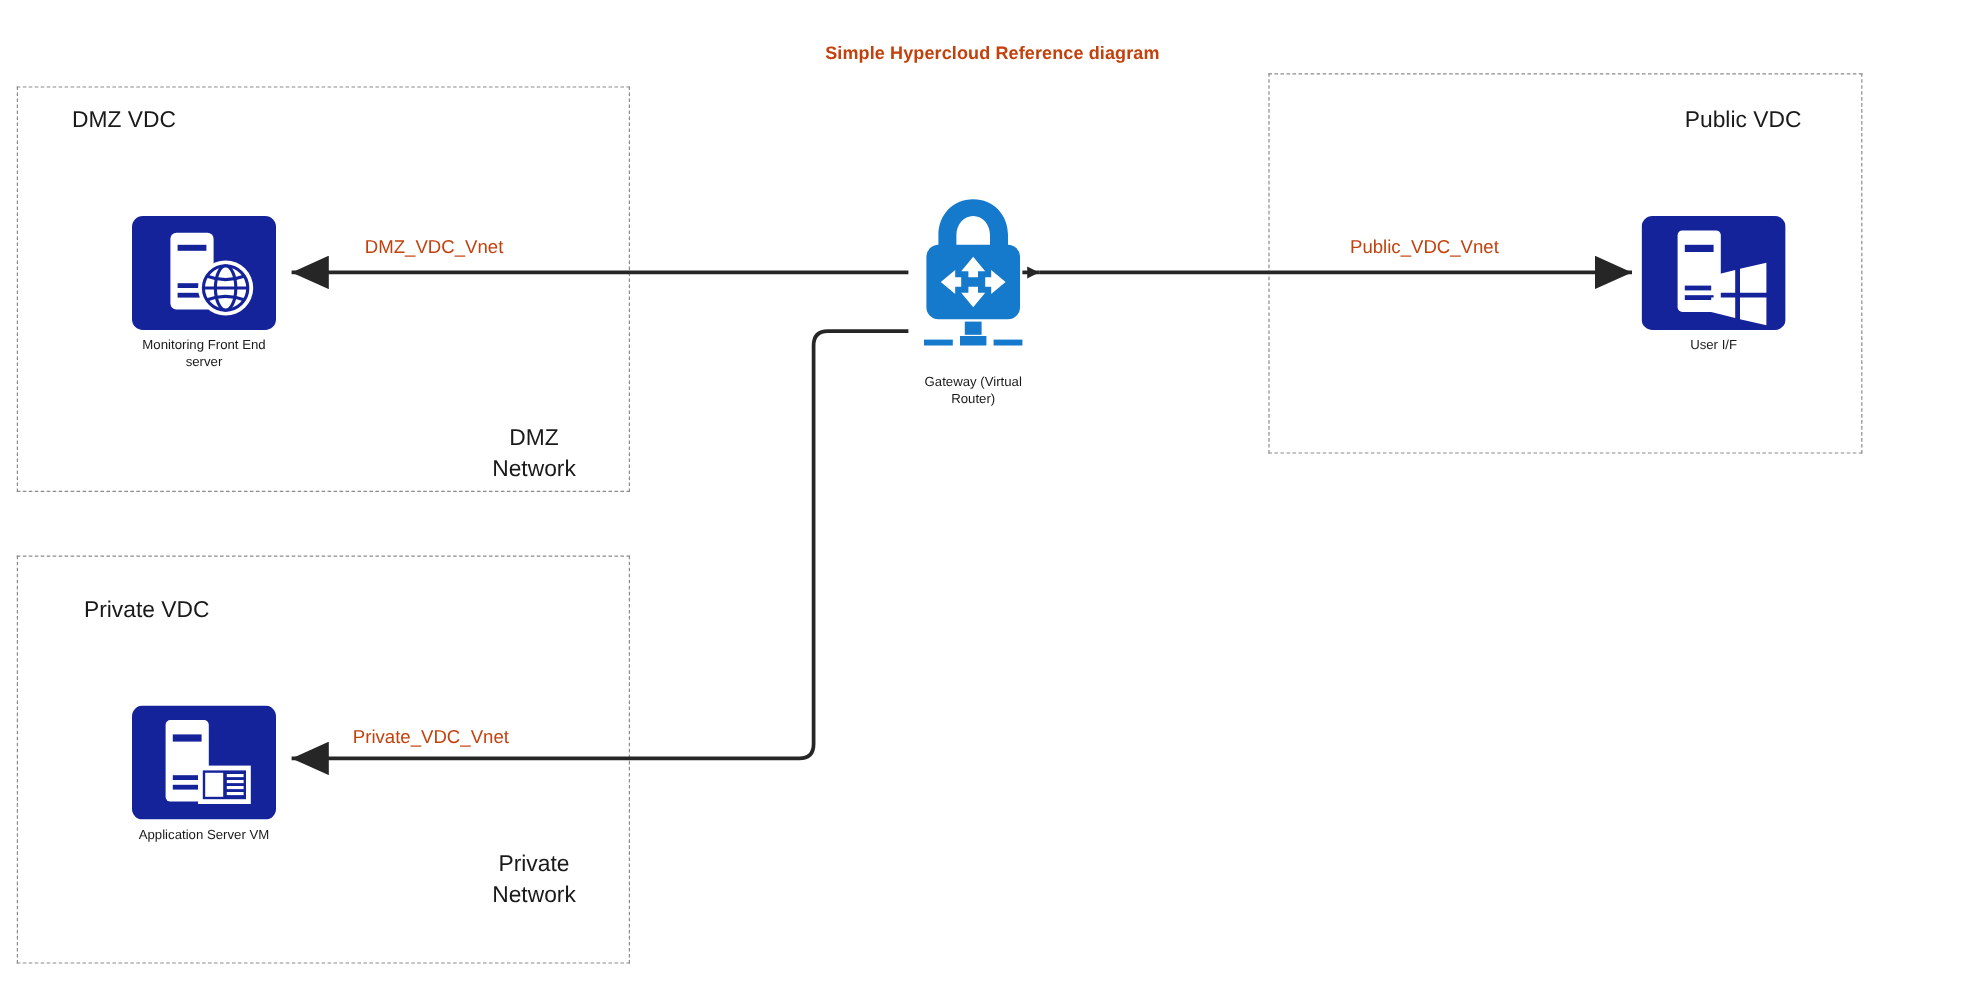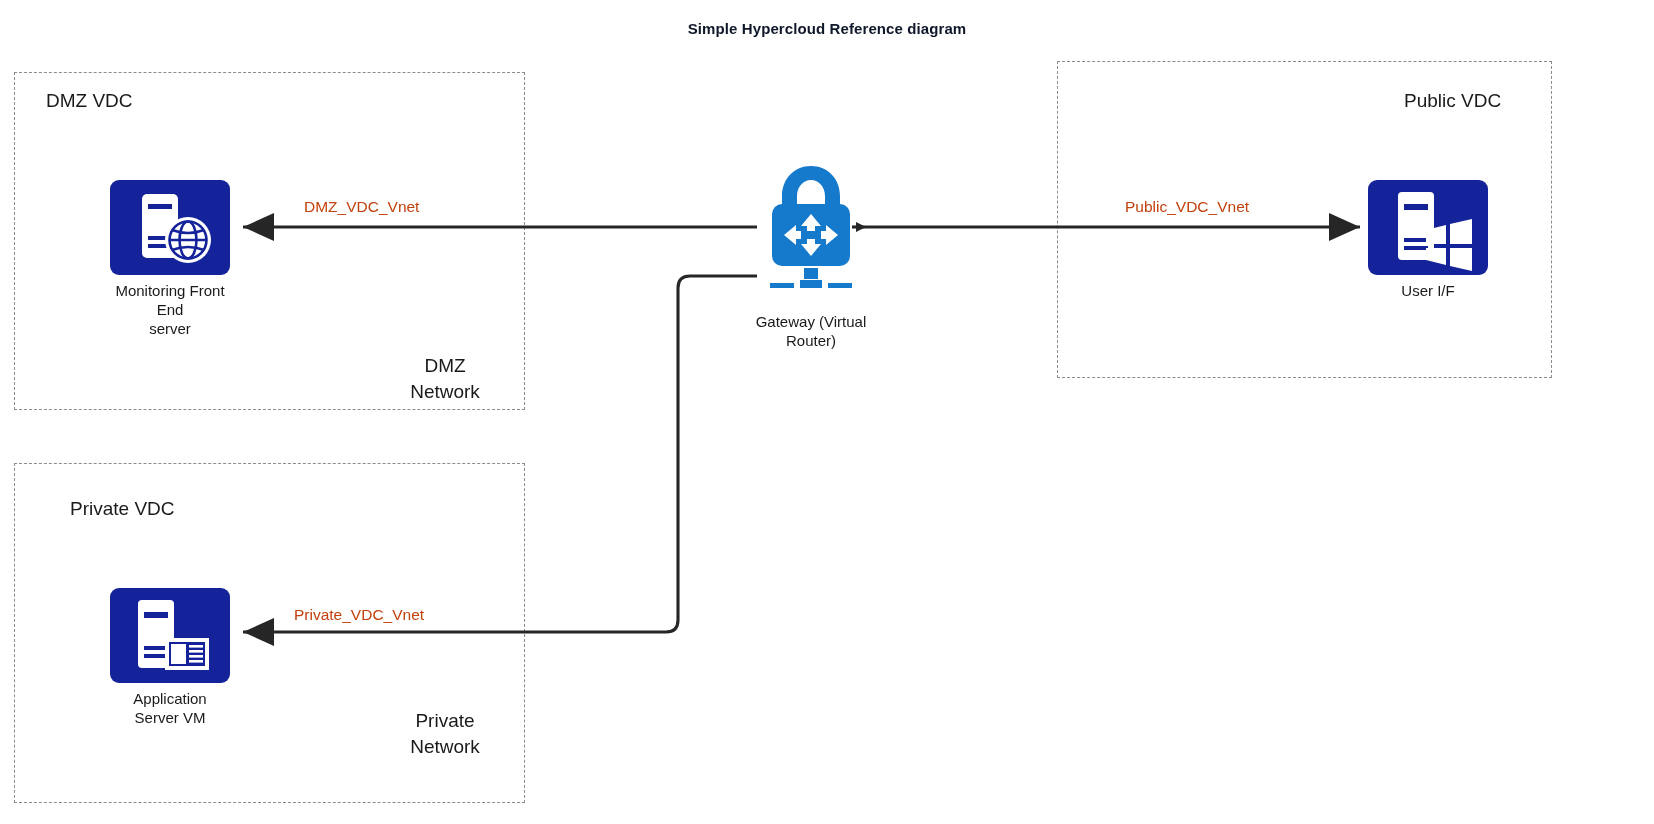--- a/index.html
+++ b/index.html
@@ -16,26 +16,26 @@
     width: 1654px;
     height: 824px;
     background: #ffffff;
     overflow: hidden;
   }
 
   
   .diagram-title {
     position: absolute;
     left: 0;
-    top: 20px;
+    top: 36px;
     width: 1654px;
     text-align: center;
     font-size: 15px;
     font-weight: bold;
-    color: #0f172a;
+    color: #c2410c;
     letter-spacing: 0.1px;
   }
 
   
   .vdc-box {
     position: absolute;
     border: 1.6px dashed #8c8c8c;
     box-sizing: border-box;
     background: transparent;
   }
@@ -60,21 +60,21 @@
     width: 120px;
     text-align: center;
   }
   .node-icon {
     width: 120px;
     height: 95px;
     display: block;
   }
   .node-label {
     margin-top: 6px;
-    font-size: 15px;
+    font-size: 11px;
     color: #1a1a1a;
     line-height: 1.28;
     white-space: pre-line;
   }
 
   
   .edge-label {
     position: absolute;
     font-size: 15.5px;
     color: #c2410c;
@@ -94,21 +94,21 @@
   }
 </style>
 </head>
 <body>
 
 <div id="canvas">
 
   <div class="diagram-title">Simple Hypercloud Reference diagram</div>
 
   <div class="vdc-box" style="left:14px; top:72px; width:511px; height:338px;"></div>
-  <div class="vdc-title" style="left:46px; top:90px;">DMZ VDC</div>
+  <div class="vdc-title" style="left:60px; top:90px;">DMZ VDC</div>
   <div class="net-label" style="left:380px; top:353px; width:130px;">DMZ
 Network</div>
 
   <div class="vdc-box" style="left:14px; top:463px; width:511px; height:340px;"></div>
   <div class="vdc-title" style="left:70px; top:482px;margin-top:16px;">Private VDC</div>
   <div class="net-label" style="left:380px; top:708px; width:130px;">Private
 Network</div>
 
   <div class="vdc-box" style="left:1057px; top:61px; width:495px; height:317px;"></div>
   <div class="vdc-title" style="left:1404px; top:90px;">Public VDC</div>

